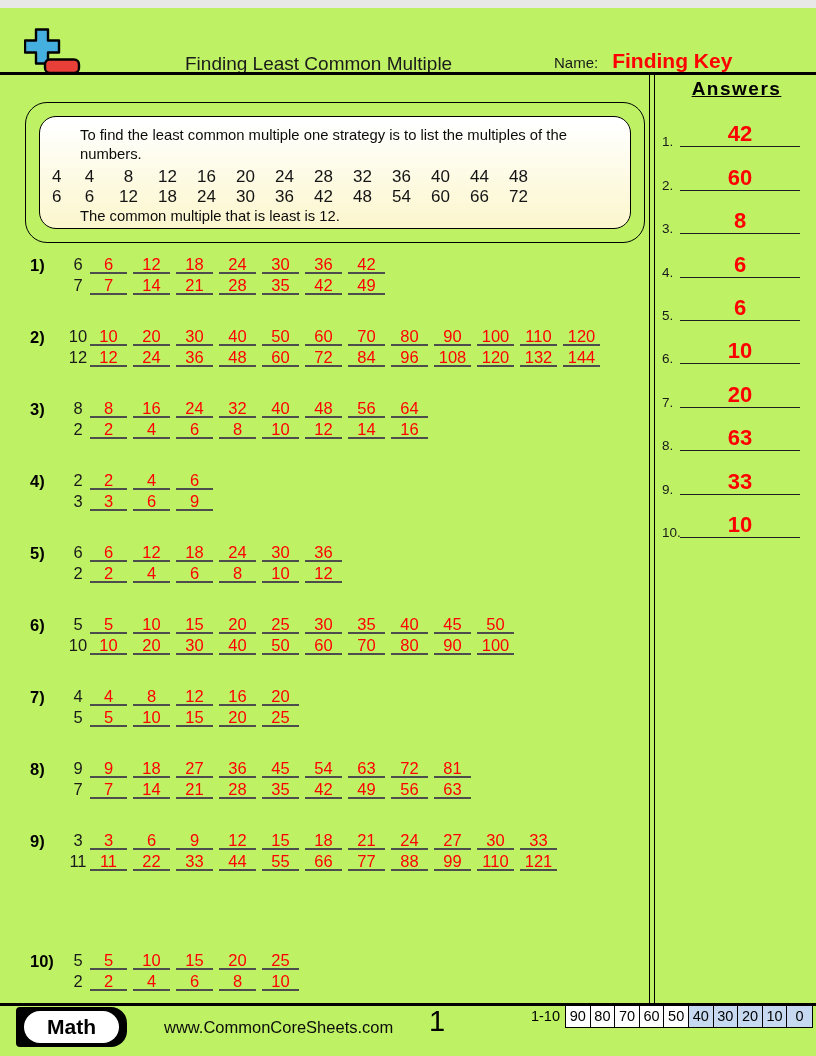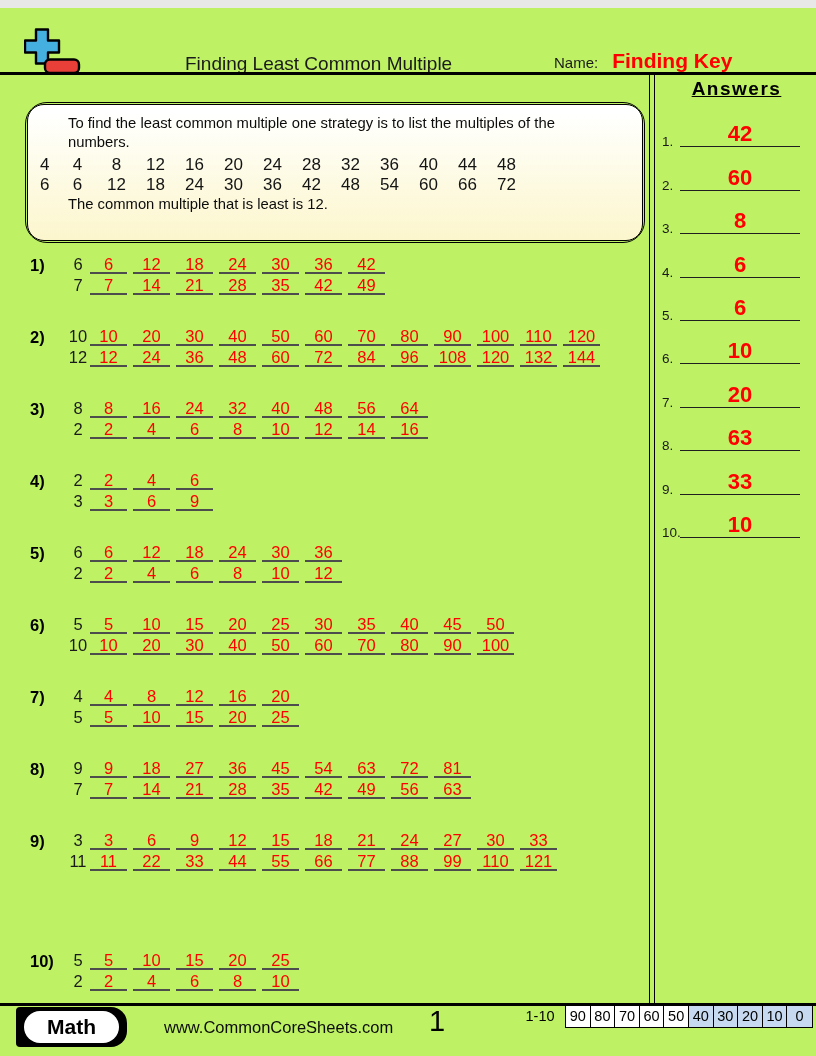--- a/index.html
+++ b/index.html
@@ -14,21 +14,21 @@
   .title { position:absolute; left:185px; top:45px; font-size:19px; color:#1a1a1a; }
   .name-row { position:absolute; left:554px; top:41px; display:flex; align-items:baseline; }
   .name-label { font-size:15px; color:#1a1a1a; }
   .answer-key { margin-left:14px; font-size:21px; font-weight:700; color:#fe0000; }
   .header-rule { position:absolute; left:0; top:64px; width:816px; height:3px; background:#000; }
   .instruction { position:absolute; left:16px; top:71px; font-size:15.5px; font-weight:700; color:#000; }
 
   
   .example-box {
     position:absolute; left:25px; top:94px; width:620px; height:141px;
-    border:1.6px solid #000; border-radius:22px; padding:1px;
+    border:1.6px solid #000; border-radius:22px; padding:13px;
   }
   .example-inner {
     width:100%; height:100%; border:1.6px solid #000; border-radius:17px;
     background:linear-gradient(180deg, #ffffff 6%, #fefdf0 32%, #fdf9dd 68%, #fcf6cd 100%);
     overflow:hidden;
   }
   .ex-intro { margin:9px 0 0 40px; width:548px; font-size:14.8px; line-height:19px; color:#0c0c0c; }
   .ex-rows { margin-top:3px; }
   .ex-row { display:flex; padding-left:12px; font-size:17px; line-height:20px; color:#141414; }
   .ex-label { width:18px; text-align:left; }
@@ -70,21 +70,21 @@
     background:#000; border-radius:4px 16px 16px 4px;
   }
   .math-pill {
     position:absolute; left:8px; top:4px; right:8px; bottom:4px;
     background:#fff; border-radius:16px;
     display:flex; align-items:center; justify-content:center;
     font-size:21px; font-weight:700; color:#000;
   }
   .website { position:absolute; left:164px; top:1010px; font-size:16.5px; color:#0c0c0c; }
   .page-num { position:absolute; left:397px; top:997px; width:80px; text-align:center; font-size:29px; color:#000; }
-  .score-label { position:absolute; left:520px; top:998px; width:40px; text-align:center; font-size:14.5px; line-height:21px; color:#000; }
+  .score-label { position:absolute; left:520px; top:998px; width:40px; text-align:right; font-size:14.5px; line-height:21px; color:#000; }
   .score-table { position:absolute; left:565px; top:997px; display:flex; border:1.6px solid #000; background:#fff; }
   .score-cell {
     width:24.6px; height:21px; border-right:1px solid #000;
     font-size:14.5px; line-height:21px; text-align:center; color:#000;
   }
   .score-cell:last-child { border-right:none; }
   .score-cell.blue { background:#c6d9f1; }
 </style>
 </head>
 <body>

